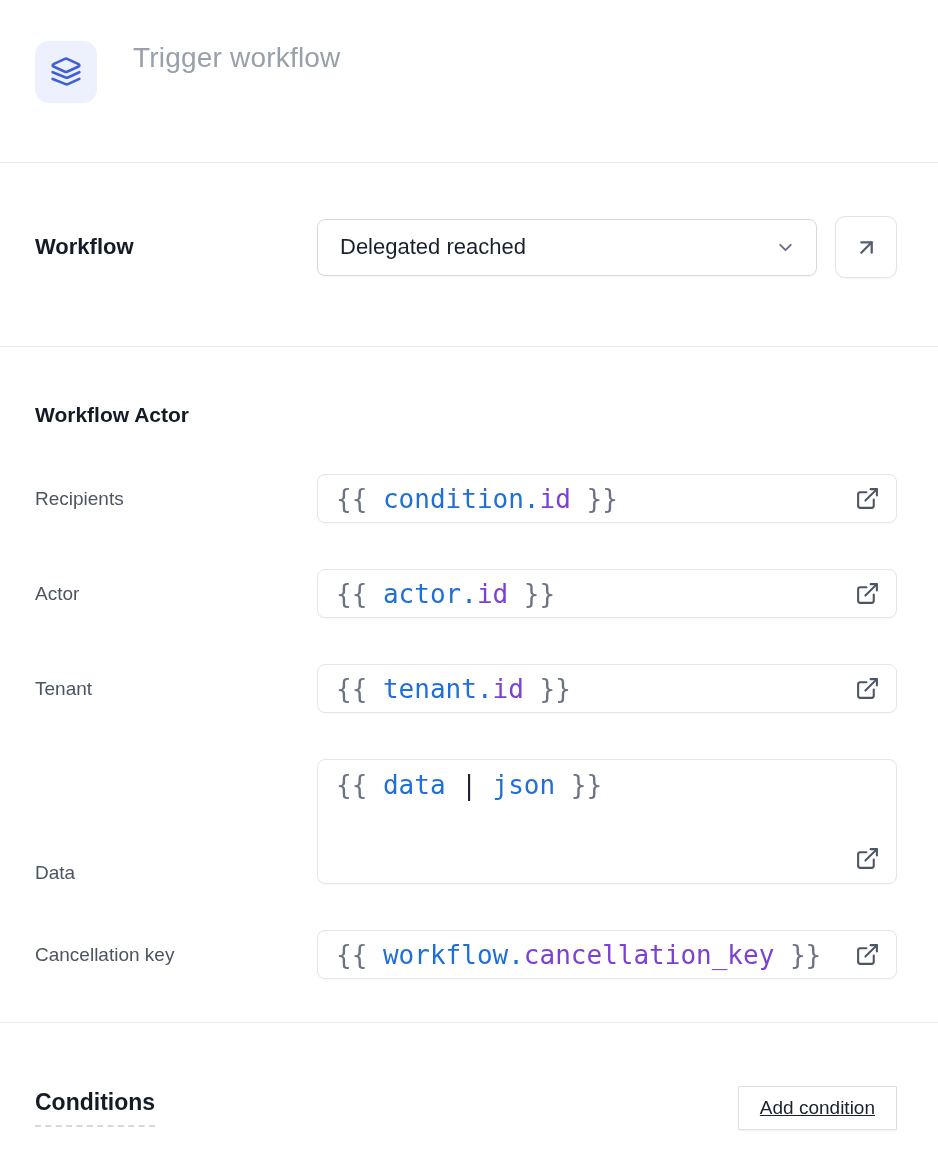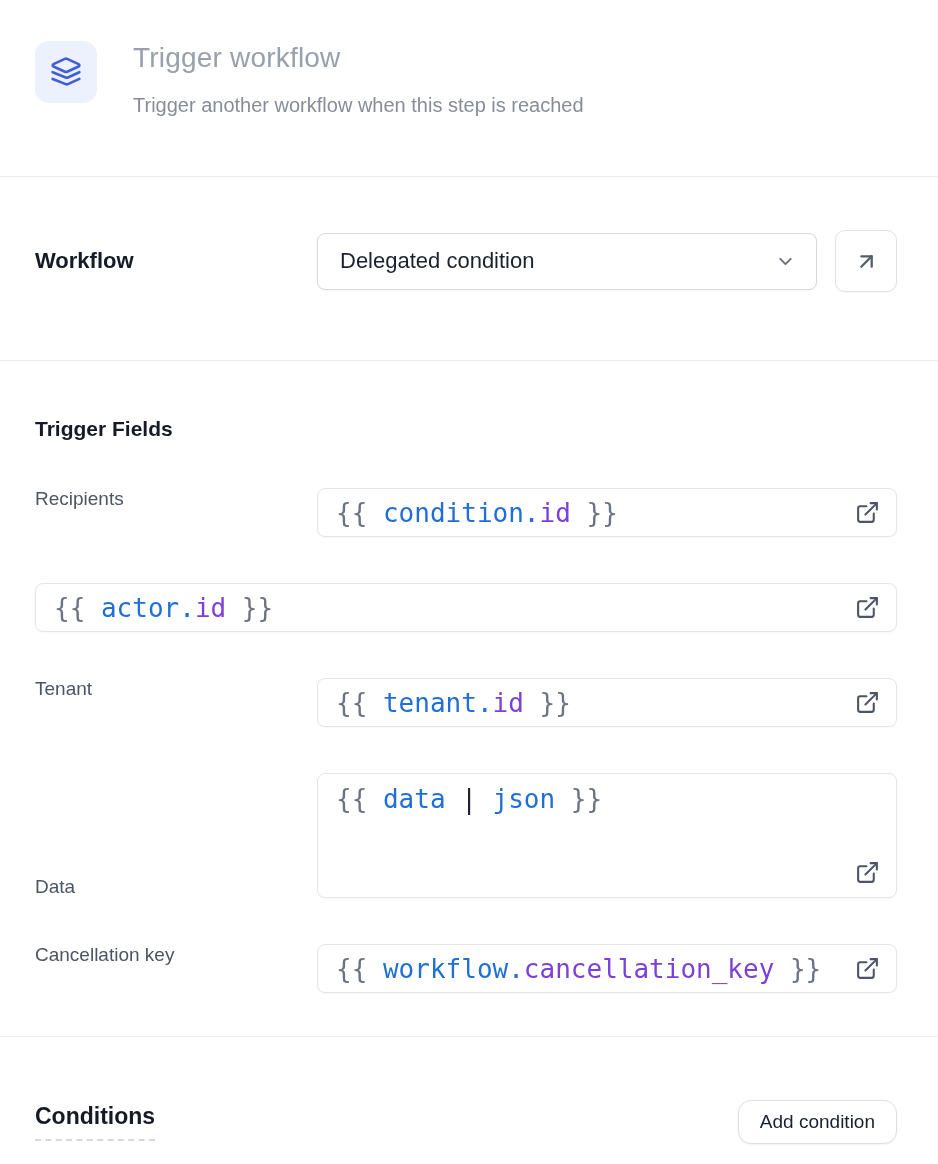--- a/index.html
+++ b/index.html
@@ -71,21 +71,21 @@
 
   
   .fields{
     padding:55px 41px 43px 35px;
     border-bottom:1px solid var(--divider);
   }
   .fields h2{
     font-size:21px;line-height:26px;font-weight:700;color:#141b26;
   }
   #fields-container{margin-top:46px;display:flex;flex-direction:column;gap:46px;}
-  .field-row{display:flex;}
+  .field-row{display:flex;align-items:center;}
   .field-row.multiline-row{align-items:flex-end;}
   .field-label{
     width:282px;flex:none;
     font-size:19px;color:var(--text-label);
   }
   .multiline-row .field-label{margin-top:15px;}
   .code-input{
     position:relative;flex:1;height:49px;
     background:#fff;border:1px solid #e3e6ea;border-radius:8px;
     display:flex;align-items:center;
@@ -119,84 +119,84 @@
     display:flex;align-items:center;justify-content:space-between;
   }
   .conditions-title{
     font-size:23px;font-weight:700;color:#141b26;
     display:inline-block;
     border-bottom:2px dashed #d5d8dd;
     padding-bottom:9px;
   }
   .add-btn{
     height:44px;padding:0 21px;
-    background:#fff;border:1px solid #dcdfe4;border-radius:13px;
+    background:#fff;border:1px solid #dcdfe4;border-radius:1px;
     font-family:inherit;font-size:19px;font-weight:500;color:#1a212e;
-    cursor:pointer;box-shadow:0 1px 2px rgba(16,24,40,.05);
+    cursor:pointer;box-shadow:0 1px 2px rgba(16,24,40,.05);text-decoration:underline;
   }
   svg{display:block;}
 </style>
 </head>
 <body>
 
 <div class="panel">
 
   <header class="hdr">
     <div class="hdr-icon">
       <svg width="32" height="32" viewBox="0 0 24 24" fill="none" stroke="#3e5fd7" stroke-width="2" stroke-linecap="round" stroke-linejoin="round">
         <path d="M12.83 2.18a2 2 0 0 0-1.66 0L2.6 6.08a1 1 0 0 0 0 1.83l8.58 3.91a2 2 0 0 0 1.66 0l8.58-3.9a1 1 0 0 0 0-1.83Z"></path>
         <path d="m22 12.18-8.58 3.91a2 2 0 0 1-1.66 0L2 12.18"></path>
         <path d="m22 17.18-8.58 3.91a2 2 0 0 1-1.66 0L2 17.18"></path>
       </svg>
     </div>
     <div class="hdr-text">
       <div class="hdr-title">Trigger workflow</div>
-      <div class="hdr-sub">Trigger another workflow when this step is reached</div>
     </div>
   </header>
 
   <section class="workflow-row">
     <div class="row-label">Workflow</div>
     <div class="controls">
       <div class="select">
-        <span>Delegated condition</span>
+        <span>Delegated reached</span>
         <span>
           <svg width="21" height="21" viewBox="0 0 24 24" fill="none" stroke="#697180" stroke-width="2.2" stroke-linecap="round" stroke-linejoin="round">
               <path d="m6 9 6 6 6-6"></path>
             </svg>
         </span>
       </div>
       <button class="icon-btn">
         <span>
           <svg width="25" height="25" viewBox="0 0 24 24" fill="none" stroke="#545e6d" stroke-width="2.2" stroke-linecap="round" stroke-linejoin="round">
               <path d="M7 7h10v10"></path>
               <path d="M7 17 17 7"></path>
             </svg>
         </span>
       </button>
     </div>
   </section>
 
   <section class="fields">
-    <h2>Trigger Fields</h2>
+    <h2>Workflow Actor</h2>
     <div id="fields-container">
         <div class="field-row">
     <label class="field-label">Recipients</label>
     <div class="code-input">
       <code class="code-text"><span class="tok-brace">{{ </span><span class="tok-variable">condition.</span><span class="tok-property">id</span><span class="tok-brace"> }}</span></code>
       <button class="ext-btn">
         <svg width="25" height="25" viewBox="0 0 24 24" fill="none" stroke="#4b5565" stroke-width="2" stroke-linecap="round" stroke-linejoin="round">
           <path d="M15 3h6v6"></path>
           <path d="M10 14 21 3"></path>
           <path d="M18 13v6a2 2 0 0 1-2 2H5a2 2 0 0 1-2-2V8a2 2 0 0 1 2-2h6"></path>
         </svg>
       </button>
     </div>
   </div>
         <div class="field-row">
+    <label class="field-label">Actor</label>
     <div class="code-input">
       <code class="code-text"><span class="tok-brace">{{ </span><span class="tok-variable">actor.</span><span class="tok-property">id</span><span class="tok-brace"> }}</span></code>
       <button class="ext-btn">
         <svg width="25" height="25" viewBox="0 0 24 24" fill="none" stroke="#4b5565" stroke-width="2" stroke-linecap="round" stroke-linejoin="round">
           <path d="M15 3h6v6"></path>
           <path d="M10 14 21 3"></path>
           <path d="M18 13v6a2 2 0 0 1-2 2H5a2 2 0 0 1-2-2V8a2 2 0 0 1 2-2h6"></path>
         </svg>
       </button>
     </div>

